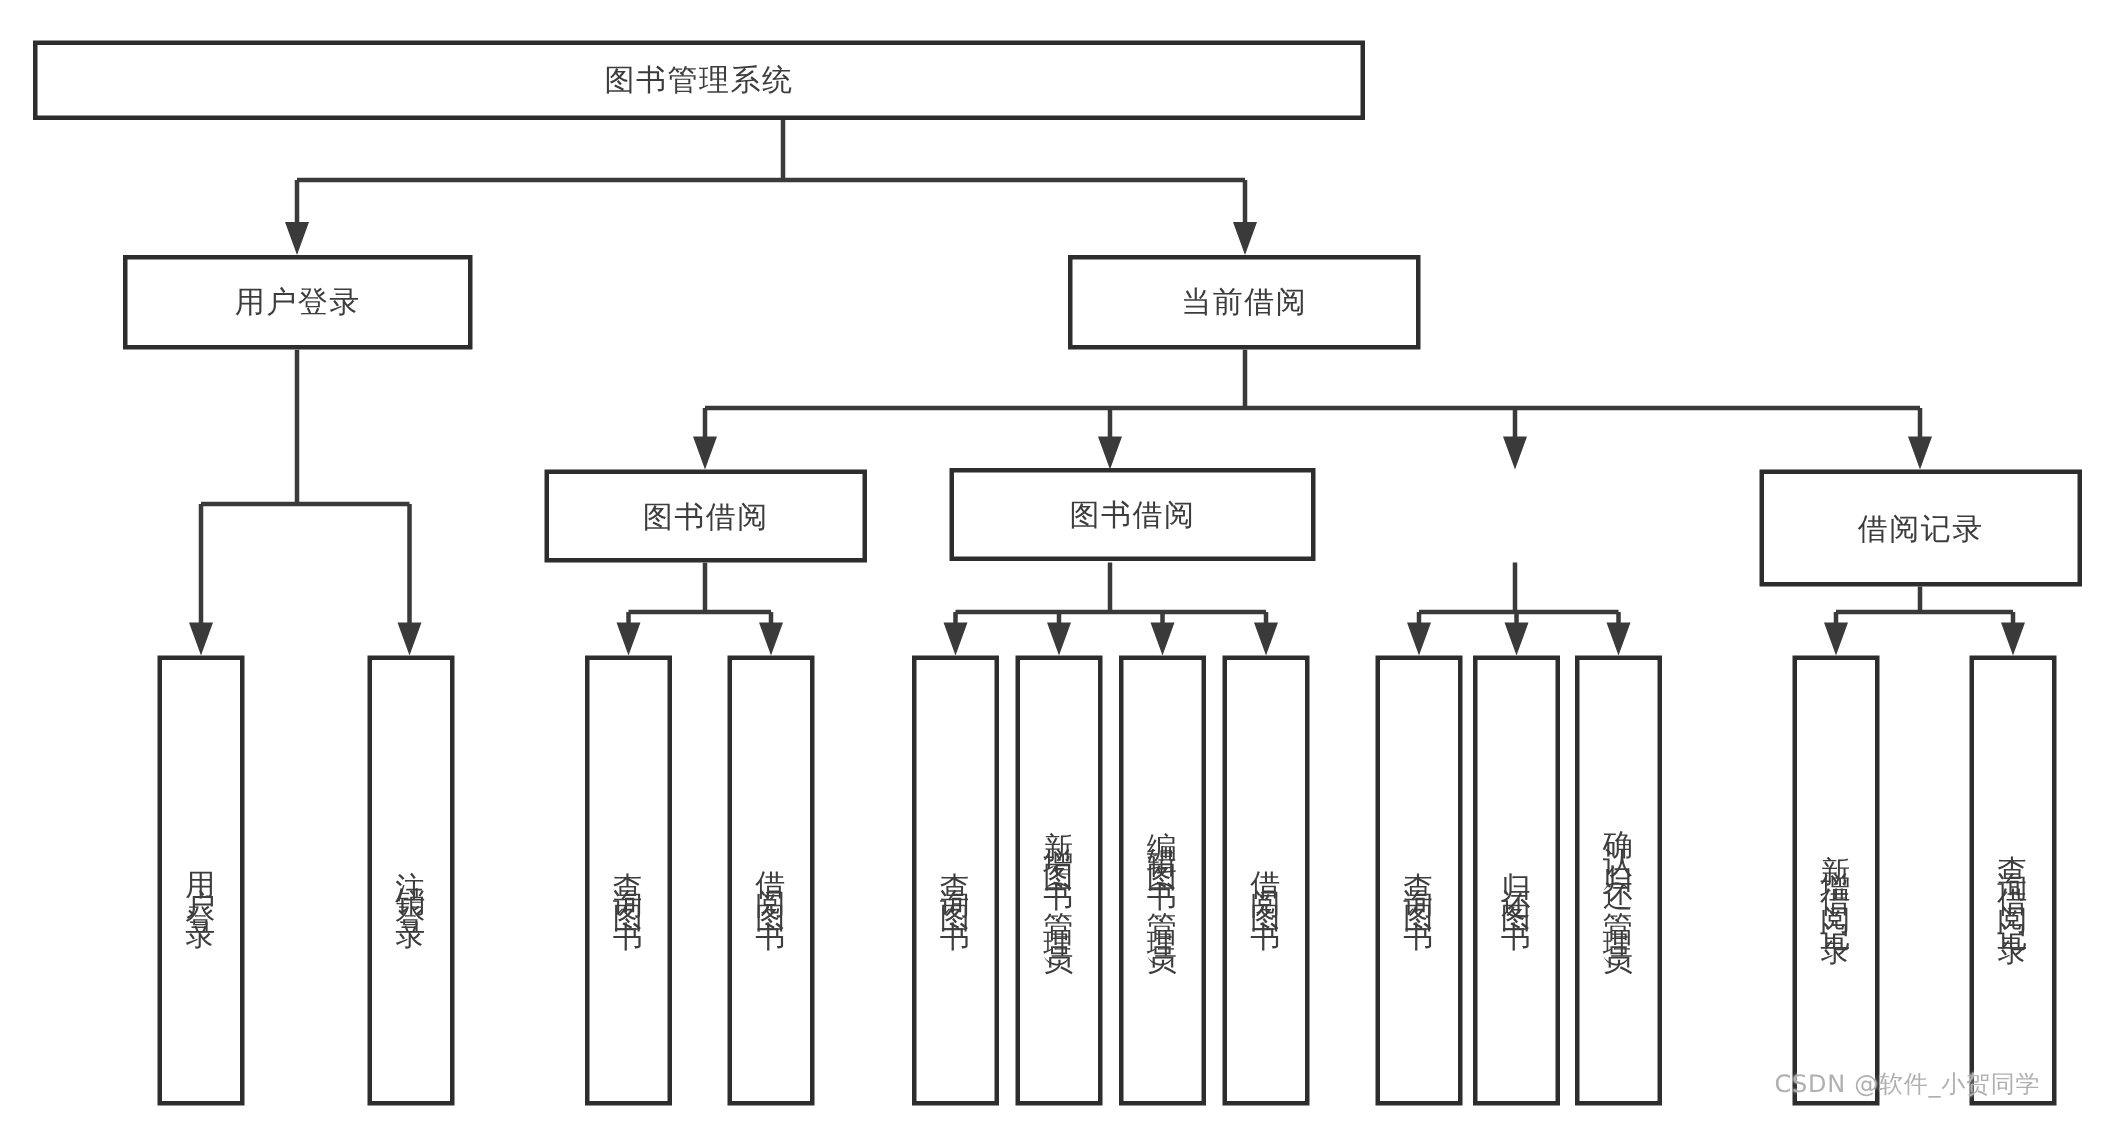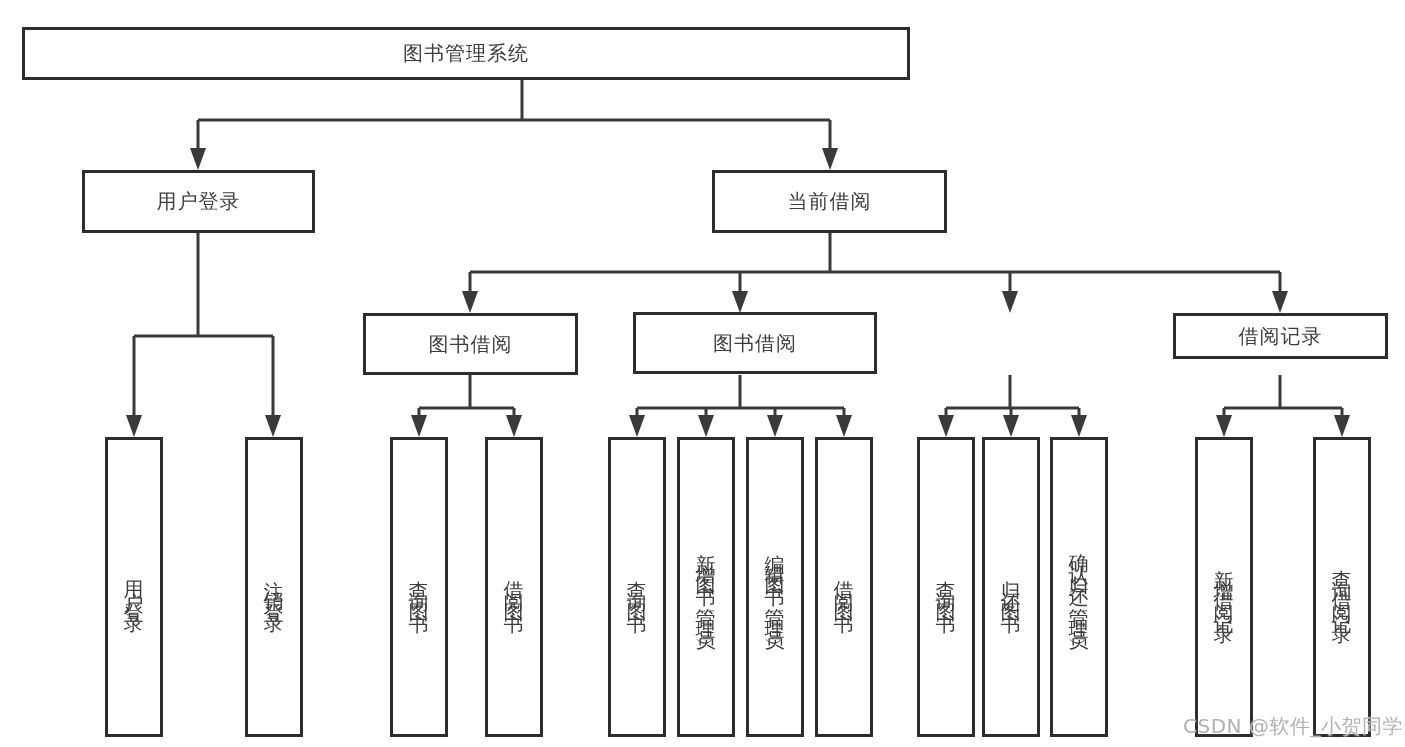--- a/index.html
+++ b/index.html
@@ -31,21 +31,21 @@
     writing-mode:vertical-rl;
     font-size:20px;
     letter-spacing:11px;
     line-height:1;
     white-space:nowrap;
   }
   #watermark {
     position:absolute;
     left:1183px; top:713px;
     z-index:5;
-    font-size:20px;
+    font-size:16px;
     color:#b0b0b0;
     letter-spacing:0.5px;
     white-space:nowrap;
     text-shadow:0 0 2px #ffffff;
   }
 </style>
 </head>
 <body>
 
 <div id="canvas">
@@ -84,21 +84,21 @@
   <div class="box h" style="left:712px;top:170px;width:235px;height:63px">
     <span>当前借阅</span>
   </div>
 
   <div class="box h" style="left:363px;top:313px;width:215px;height:62px">
     <span>图书借阅</span>
   </div>
   <div class="box h" style="left:633px;top:312px;width:244px;height:62px">
     <span>图书借阅</span>
   </div>
-  <div class="box h" style="left:1173px;top:313px;width:215px;height:46px">
+  <div class="box h" style="left:1173px;top:313px;width:215px;height:78px">
     <span>借阅记录</span>
   </div>
 
   <div class="box v" style="left:105px;top:437px;width:58px;height:300px">
     <span>用户登录</span>
   </div>
   <div class="box v" style="left:245px;top:437px;width:58px;height:300px">
     <span>注销登录</span>
   </div>
 

